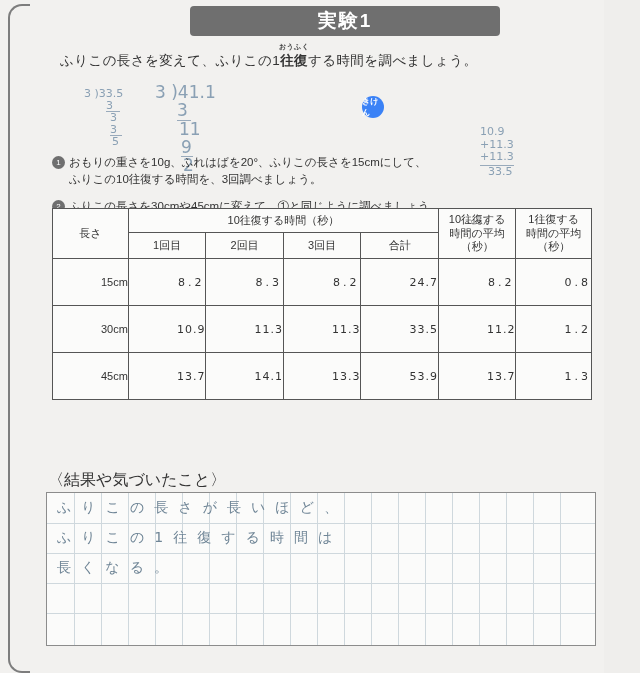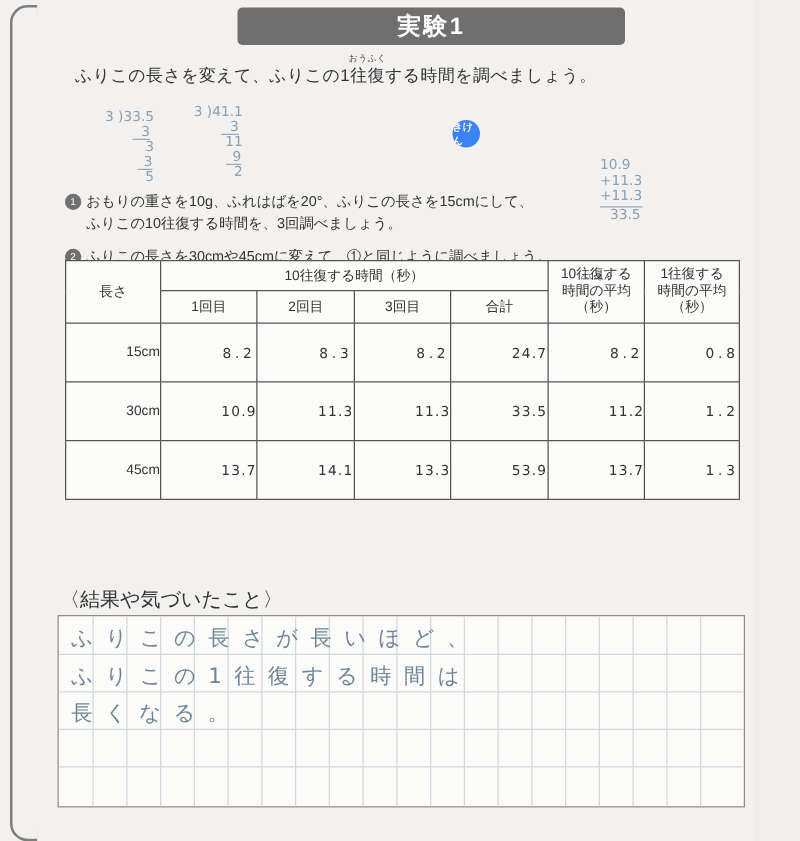--- a/index.html
+++ b/index.html
@@ -30,38 +30,37 @@
     color:#fff;
     font-size:19px;font-weight:bold;
     letter-spacing:2px;
     display:flex;align-items:center;justify-content:center;
   }
   .lead{
     position:absolute;left:60px;top:52px;
     font-size:13.5px;color:#333;
     letter-spacing:0.4px;
   }
-  .ruby-wrap{position:relative;display:inline-block;}
+  .ruby-wrap{position:relative;display:inline-block;font-weight:bold;}
   .ruby{
     position:absolute;top:-10px;left:50%;transform:translateX(-50%);
     font-size:7px;white-space:nowrap;color:#444;
   }
   
   .hand{
     font-family:"DejaVu Sans", sans-serif;
     color:#7b8a99;
-    text-align:right;
   }
   .calc1{
     position:absolute;left:84px;top:88px;font-size:11px;line-height:1.05;
     color:#8aa0b4;
   }
   .calc1 .row{white-space:pre;}
   .calc2{
-    position:absolute;left:155px;top:84px;font-size:11px;line-height:1.05;
+    position:absolute;left:155px;top:84px;font-size:17px;line-height:1.05;
     color:#8aa0b4;
   }
   .calc3{
     position:absolute;left:480px;top:126px;font-size:11px;line-height:1.15;
     color:#8aa0b4;text-align:left;
   }
   .calc3 .ul{border-bottom:1px solid #9ab;display:inline-block;padding-bottom:1px;}
   .warn{
     position:absolute;left:362px;top:96px;
     display:flex;align-items:center;gap:6px;
@@ -128,21 +127,21 @@
   }
   .grid-box .vline,.grid-box .hline{
     position:absolute;background:#cfd8dd;
   }
   .writing{
     position:absolute;left:0;top:0;width:548px;height:152px;
   }
   .wline{
     position:absolute;
     font-family:"DejaVu Sans", sans-serif;
-    font-size:17px;
+    font-size:14px;
     color:#6f8596;
     white-space:pre;
     letter-spacing:0px;
   }
 </style>
 </head>
 <body>
 
 <div class="page">
 

